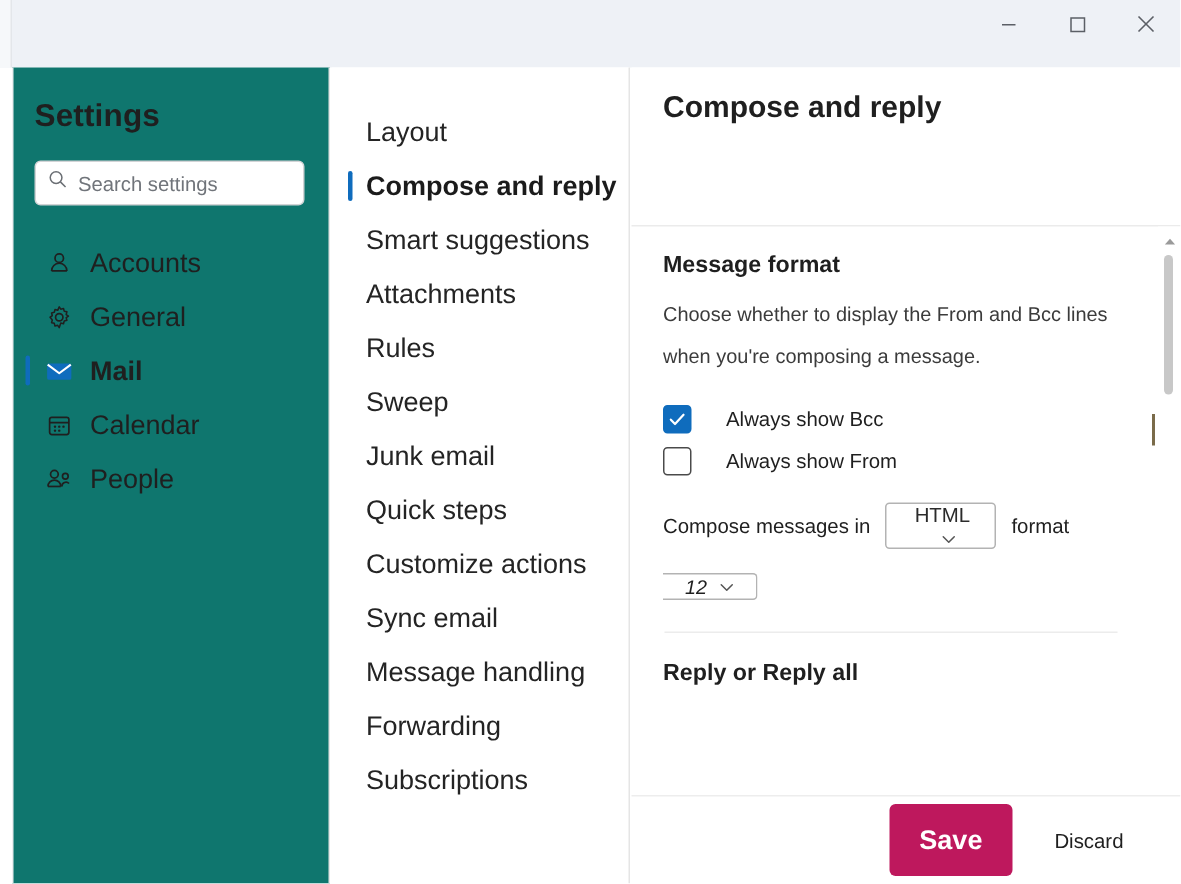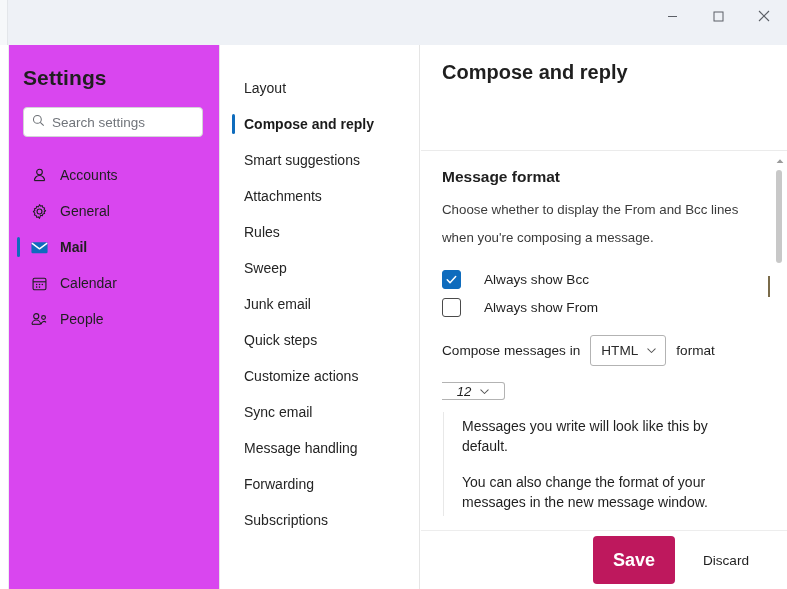--- a/index.html
+++ b/index.html
@@ -31,21 +31,21 @@
     width: 46px; height: 32px;
     display: flex; align-items: center; justify-content: center;
     color: #5b5f66;
   }
   .win-btn svg { display: block; }
 
   
   .sidebar {
     position: absolute; left: 8px; top: 45px;
     width: 212px; height: 544px;
-    background: #d946ef;
+    background: #0f766e;
     border-right: 1px solid #e5e5e5;
     border-left: 1px solid #eceef0;
   }
   .settings-title {
     position: absolute; left: 14px; top: 21px;
     font-size: 21px; font-weight: 600; color: #1f1f1f;
     letter-spacing: .1px;
   }
   .search-box {
     position: absolute; left: 14px; top: 62px;
@@ -61,21 +61,21 @@
     font-size: 13.5px; color: #70747a;
   }
 
   .navlist { position: absolute; left: 0; top: 112px; width: 212px; }
   .navitem {
     position: relative;
     height: 36px;
     display: flex; align-items: center;
     padding-left: 20px;
     color: #1f1f1f;
-    font-size: 14px;
+    font-size: 18px;
     text-align: right;
   }
   .navitem .nav-ic {
     width: 20px; height: 20px; margin-right: 11px;
     display: flex; align-items: center; justify-content: center;
     flex: 0 0 auto;
     color: #1f1f1f;
   }
   .navitem.selected { font-weight: 700; }
   .navitem.selected::before {
@@ -91,21 +91,21 @@
     width: 199px; height: 544px;
     background: #ffffff;
     border-right: 1px solid #e5e5e5;
   }
   .subnav-inner { position: absolute; left: 0; top: 25px; width: 199px; }
   .subitem {
     position: relative;
     height: 36px;
     display: flex; align-items: center;
     padding-left: 23px;
-    font-size: 14px;
+    font-size: 18px;
     color: #242424;
   }
   .subitem.selected { font-weight: 700; color:#1b1b1b; }
   .subitem.selected::before {
     content: "";
     position: absolute; left: 11px; top: 8px;
     width: 3px; height: 20px;
     background: #0f6cbd; border-radius: 2px;
   }
 
@@ -155,21 +155,21 @@
     display: flex; align-items: center; margin-top: 14px;
   }
   .inline-text { font-size: 13.6px; color: #1f1f1f; }
   .mini-select {
     height: 31px; min-width: 74px;
     border: 1px solid #b3b3b3; border-radius: 3px;
     background: #fff;
     display: flex; align-items: center; justify-content: space-between;
     padding: 0 8px 0 10px;
     margin: 0 10px;
-    font-size: 13.6px; color: #2b2b2b;
+    font-size: 13.6px; color: #2b2b2b; flex-direction: column;
   }
   .chev { color: #555; margin-left: 8px; display:flex; }
 
   .font-row { display: flex; margin-top: 16px; }
   .font-select {
     height: 30px; width: 236px;
     border: 1px solid #b3b3b3; border-radius: 3px 0 0 3px;
     background: #fff;
     display: flex; align-items: center; justify-content: space-between;
     padding: 0 7px 0 9px;
@@ -445,24 +445,20 @@
           <span class="size-select">
             <span>12</span>
             <span class="chev">
               <svg width="11" height="11" viewBox="0 0 12 12">
                   <path d="M2 4.2L6 8.2l4-4" fill="none" stroke="currentColor" stroke-width="1.1" stroke-linecap="round" stroke-linejoin="round"></path>
                 </svg>
             </span>
           </span>
         </div>
 
-        <div class="preview">
-          <p>Messages you write will look like this by default.</p>
-          <p>You can also change the format of your messages in the new message window.</p>
-        </div>
 
         <div class="section-rule"></div>
         <div class="next-heading">Reply or Reply all</div>
 
       </div>
     </div>
 
     <div class="caret"></div>
 
     <div class="vscroll">

